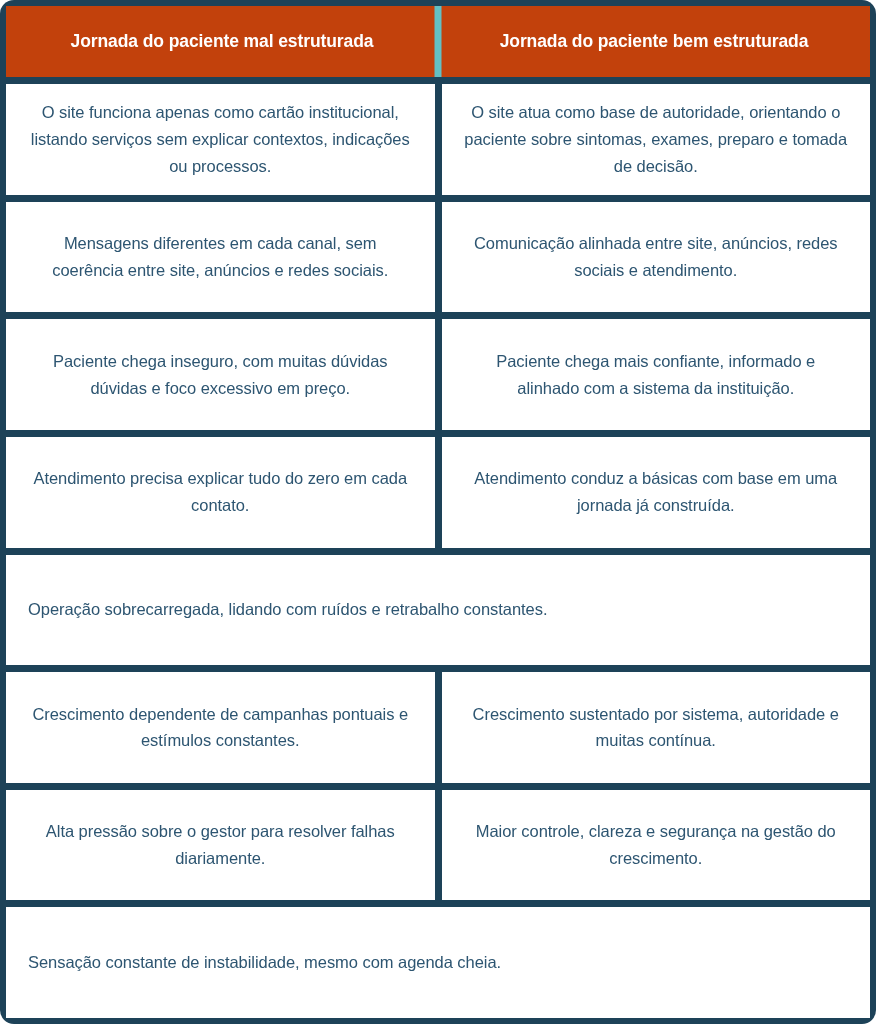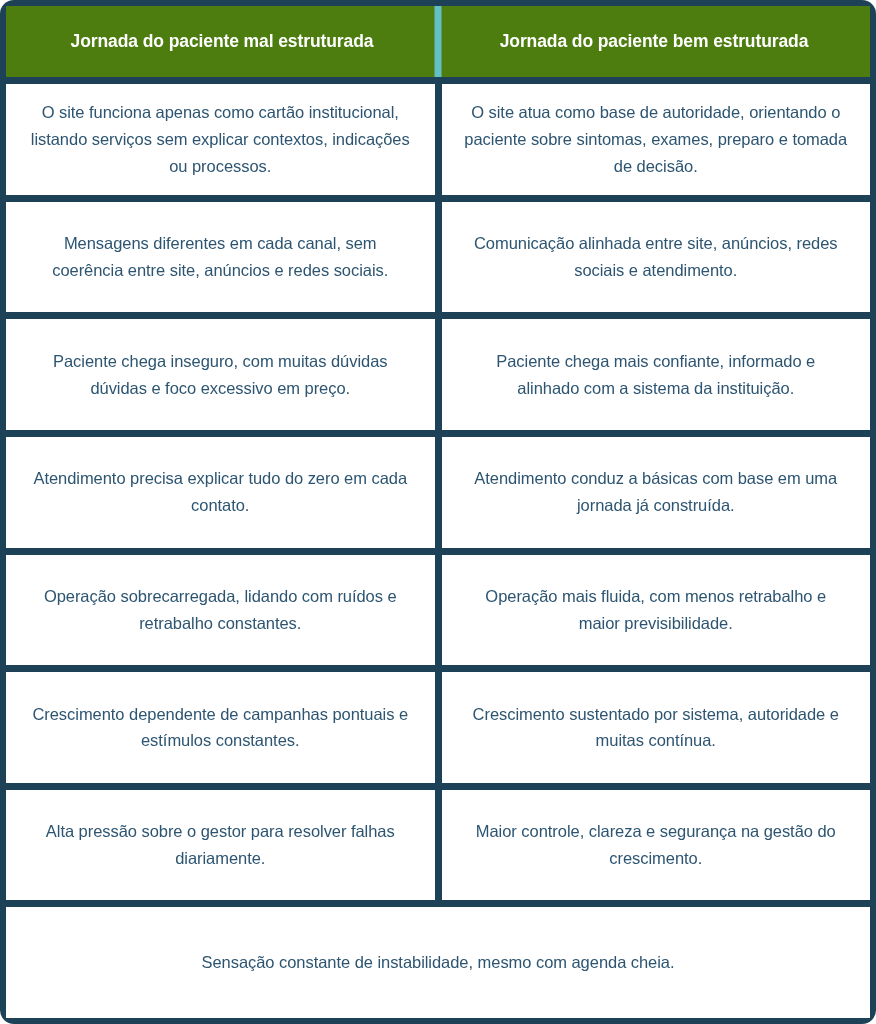--- a/index.html
+++ b/index.html
@@ -33,21 +33,21 @@
     box-sizing: border-box;
     gap: 7px;
   }
 
   
   .header-row {
     position: relative;
     display: flex;
     flex: 0 0 71px;
     gap: 0;
-    background: #4d7c0f;
+    background: #c2410c;
   }
   .header-cell {
     flex: 1 1 0;
     display: flex;
     align-items: center;
     justify-content: center;
     text-align: center;
     color: #ffffff;
     font-size: 17.5px;
     font-weight: bold;
@@ -70,21 +70,20 @@
   .row {
     display: flex;
     gap: 7px;
     flex: 1 1 0;
   }
   .cell {
     flex: 1 1 0;
     background: #ffffff;
     display: flex;
     align-items: center;
-    justify-content: center;
     text-align: center;
     box-sizing: border-box;
     padding: 8px 22px;
   }
   .cell-text {
     color: #2d5571;
     font-size: 16.5px;
     line-height: 1.62;
     font-weight: normal;
     letter-spacing: -0.05px;
@@ -136,23 +135,20 @@
       </div>
       <div class="cell">
         <span class="cell-text">Atendimento conduz a básicas com base em uma jornada já construída.</span>
       </div>
     </div>
 
     <div class="row">
       <div class="cell">
         <span class="cell-text">Operação sobrecarregada, lidando com ruídos e retrabalho constantes.</span>
       </div>
-      <div class="cell">
-        <span class="cell-text">Operação mais fluida, com menos retrabalho e maior previsibilidade.</span>
-      </div>
     </div>
 
     <div class="row">
       <div class="cell">
         <span class="cell-text">Crescimento dependente de campanhas pontuais e estímulos constantes.</span>
       </div>
       <div class="cell">
         <span class="cell-text">Crescimento sustentado por sistema, autoridade e muitas contínua.</span>
       </div>
     </div>

